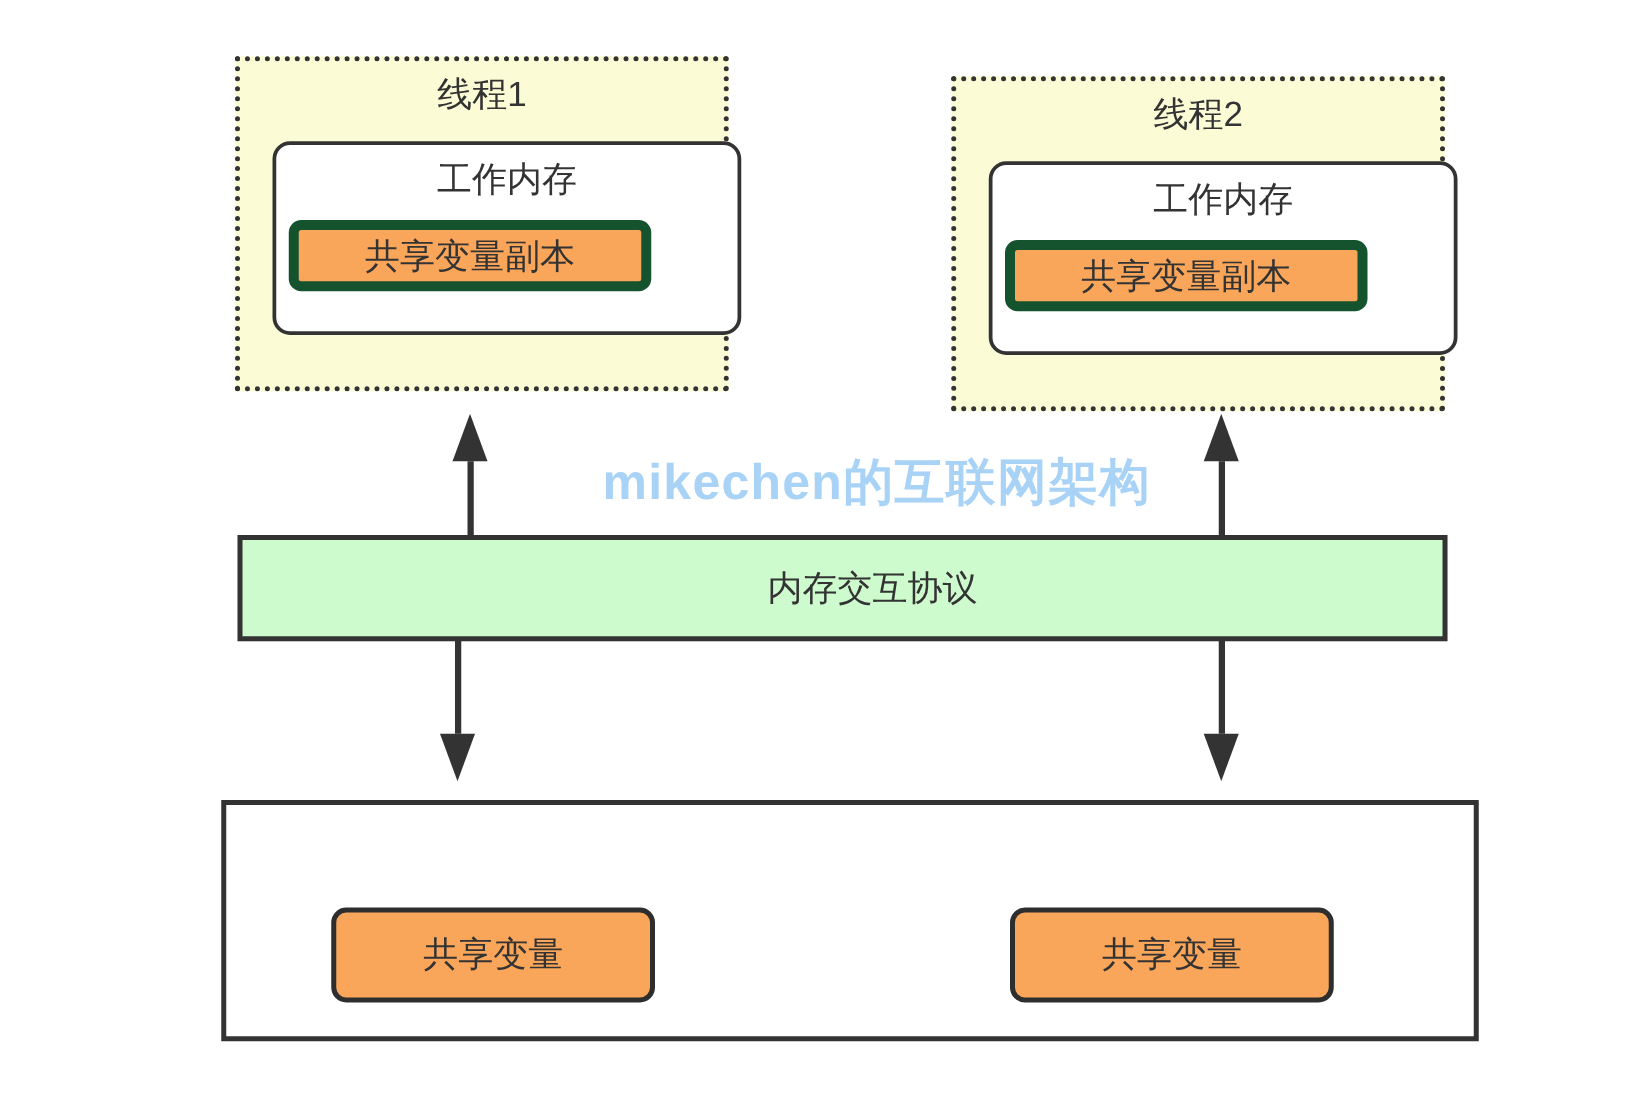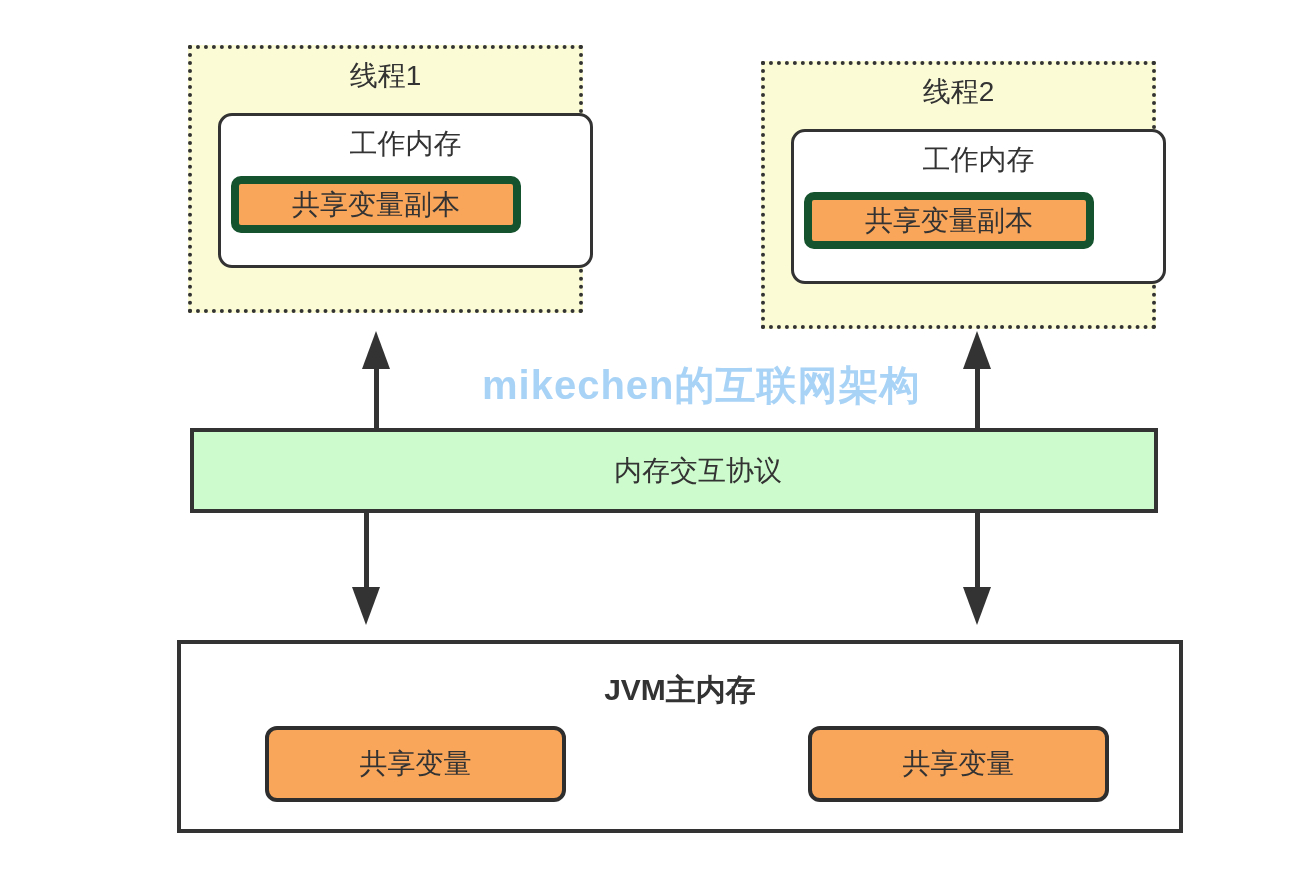--- a/index.html
+++ b/index.html
@@ -36,21 +36,21 @@
     background:var(--green-fill,#cdfbcd);border:4px solid var(--border,#333);
     display:flex;align-items:center;justify-content:center;font-size:28px;padding-left:48px;
   }
   
   .jvm-box{
     position:absolute;left:177px;top:640px;width:1006px;height:193px;box-sizing:border-box;
     background:#fff;border:4px solid var(--border,#333);
   }
   .jvm-title{text-align:center;font-size:30px;font-weight:bold;margin-top:26px;}
   .shared-var{
-    position:absolute;top:82px;width:301px;height:76px;box-sizing:border-box;
+    position:absolute;top:82px;width:259px;height:76px;box-sizing:border-box;
     background:var(--orange-fill,#f9a65a);border:4px solid #2e2e2e;border-radius:12px;
     display:flex;align-items:center;justify-content:center;font-size:28px;
   }
   .shared-var.v1{left:84px;}
   .shared-var.v2{left:627px;}
   
   .arrow{position:absolute;width:30px;}
   .arrow .shaft{width:5px;background:var(--border,#333);margin:0 auto;}
   .arrow .head-up{
     width:0;height:0;margin:0 auto;
@@ -112,21 +112,20 @@
   <div class="arrow down-left">
     <div class="shaft"></div>
     <div class="head-down"></div>
   </div>
   <div class="arrow down-right">
     <div class="shaft"></div>
     <div class="head-down"></div>
   </div>
 
   <div class="jvm-box">
-    <div class="jvm-title">JVM主内存</div>
     <div class="shared-var v1">
       <span>共享变量</span>
     </div>
     <div class="shared-var v2">
       <span>共享变量</span>
     </div>
   </div>
 
 </div>
 

